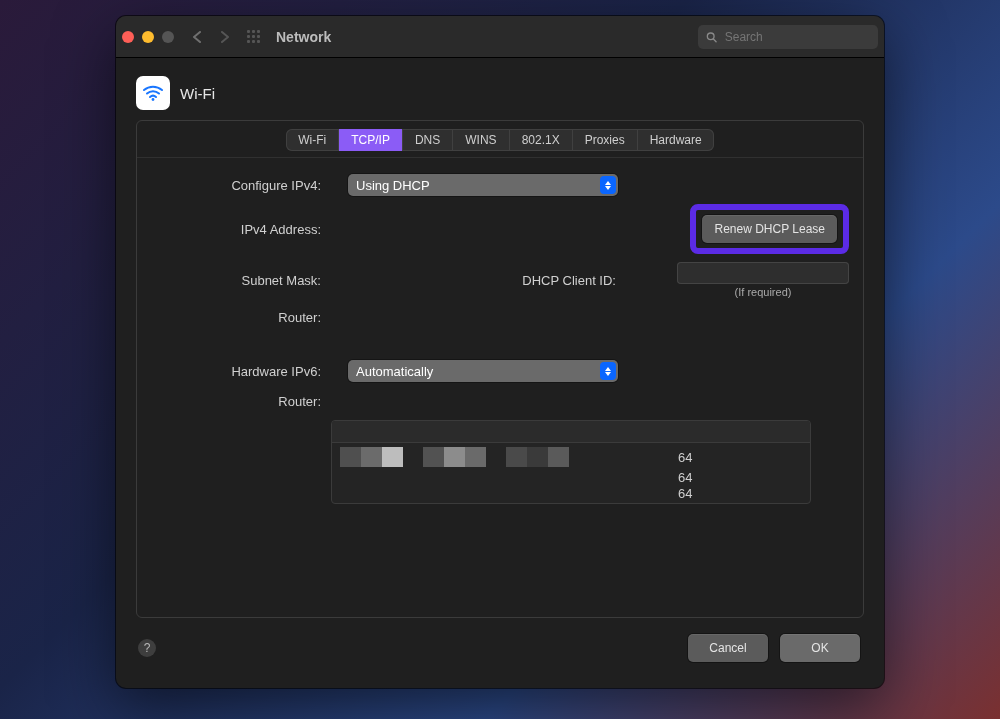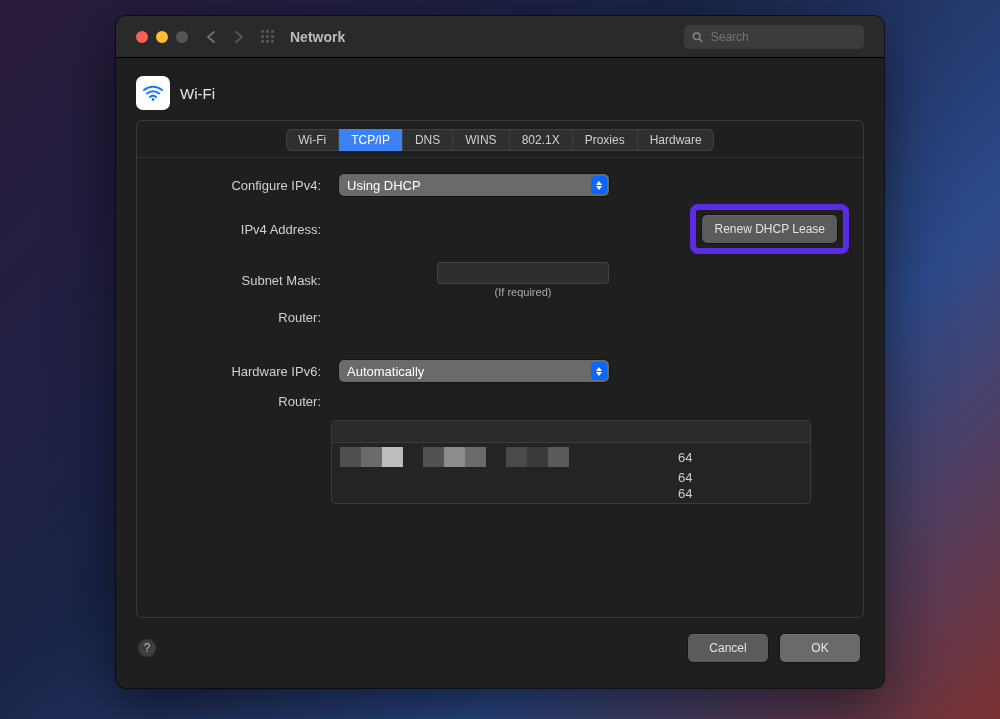--- a/index.html
+++ b/index.html
@@ -23,21 +23,21 @@
     box-shadow: 0 20px 60px rgba(0,0,0,.55), 0 0 0 1px rgba(0,0,0,.6);
     display: flex;
     flex-direction: column;
     color: #e6e6e6;
     font-size: 13px;
   }
   .titlebar {
     height: 42px;
     display: flex;
     align-items: center;
-    padding: 0 20px;
+    padding: 0 6px;
     gap: 6px;
     background: #2a2a2a;
     border-bottom: 1px solid #000;
     border-radius: 10px 10px 0 0;
   }
   .traffic { display:flex; gap:8px; margin-right: 6px;}
   .traffic .dot { width:12px; height:12px; border-radius:50%; }
   .dot.close { background:#fe5f57; }
   .dot.min   { background:#febc2e; }
   .dot.max   { background:#555; }
@@ -82,27 +82,27 @@
   }
   .segmented {
     display:flex; height:22px; border-radius: 6px; overflow:hidden;
     background:#2f2f2f; box-shadow: inset 0 0 0 1px #404040;
   }
   .segmented .seg {
     padding: 0 12px; display:flex; align-items:center; color:#cfcfcf; font-size:12px;
     border-right: 1px solid #404040; cursor:default; white-space:nowrap;
   }
   .segmented .seg:last-child { border-right:none;}
-  .segmented .seg.sel { background:#3b82f6; color:#fff;}
+  .segmented .seg.sel { background:#8b5cf6; color:#fff;}
   .hr { height:1px; background:#303030; margin: 0 0 8px 0;}
   .form-rows { padding: 8px 14px; }
   .row {
     display:grid;
     grid-template-columns: 170px 270px 1fr;
-    gap: 18px;
+    gap: 27px;
     align-items:center;
     margin-bottom: 8px;
     min-height: 22px;
   }
   .row .label { text-align:right; color:#d0d0d0; font-size:13px;}
   .row .right-col { display:flex; flex-direction:column; align-items:flex-end; gap:4px;}
   .select {
     display:flex; align-items:center; justify-content:space-between;
     height:22px; background:#6a6a6a; border-radius:5px; padding:0 2px 0 8px;
     color:#fff; box-shadow: 0 0 0 1px rgba(0,0,0,.3);
@@ -251,20 +251,21 @@
           <div></div>
           <div class="right-col">
             <span class="highlight-ring">
               <span class="btn">Renew DHCP Lease</span>
             </span>
           </div>
         </div>
 
         <div class="row">
           <div class="label">Subnet Mask:</div>
+          <div style="text-align:right;"><span class="mini-label">DHCP Client ID:</span></div>
           <div class="right-col" style="gap:2px;">
             <div class="status-field"></div>
             <div class="ifreq">(If required)</div>
           </div>
         </div>
 
         <div class="row">
           <div class="label">Router:</div>
           <div></div>
             <div></div>

